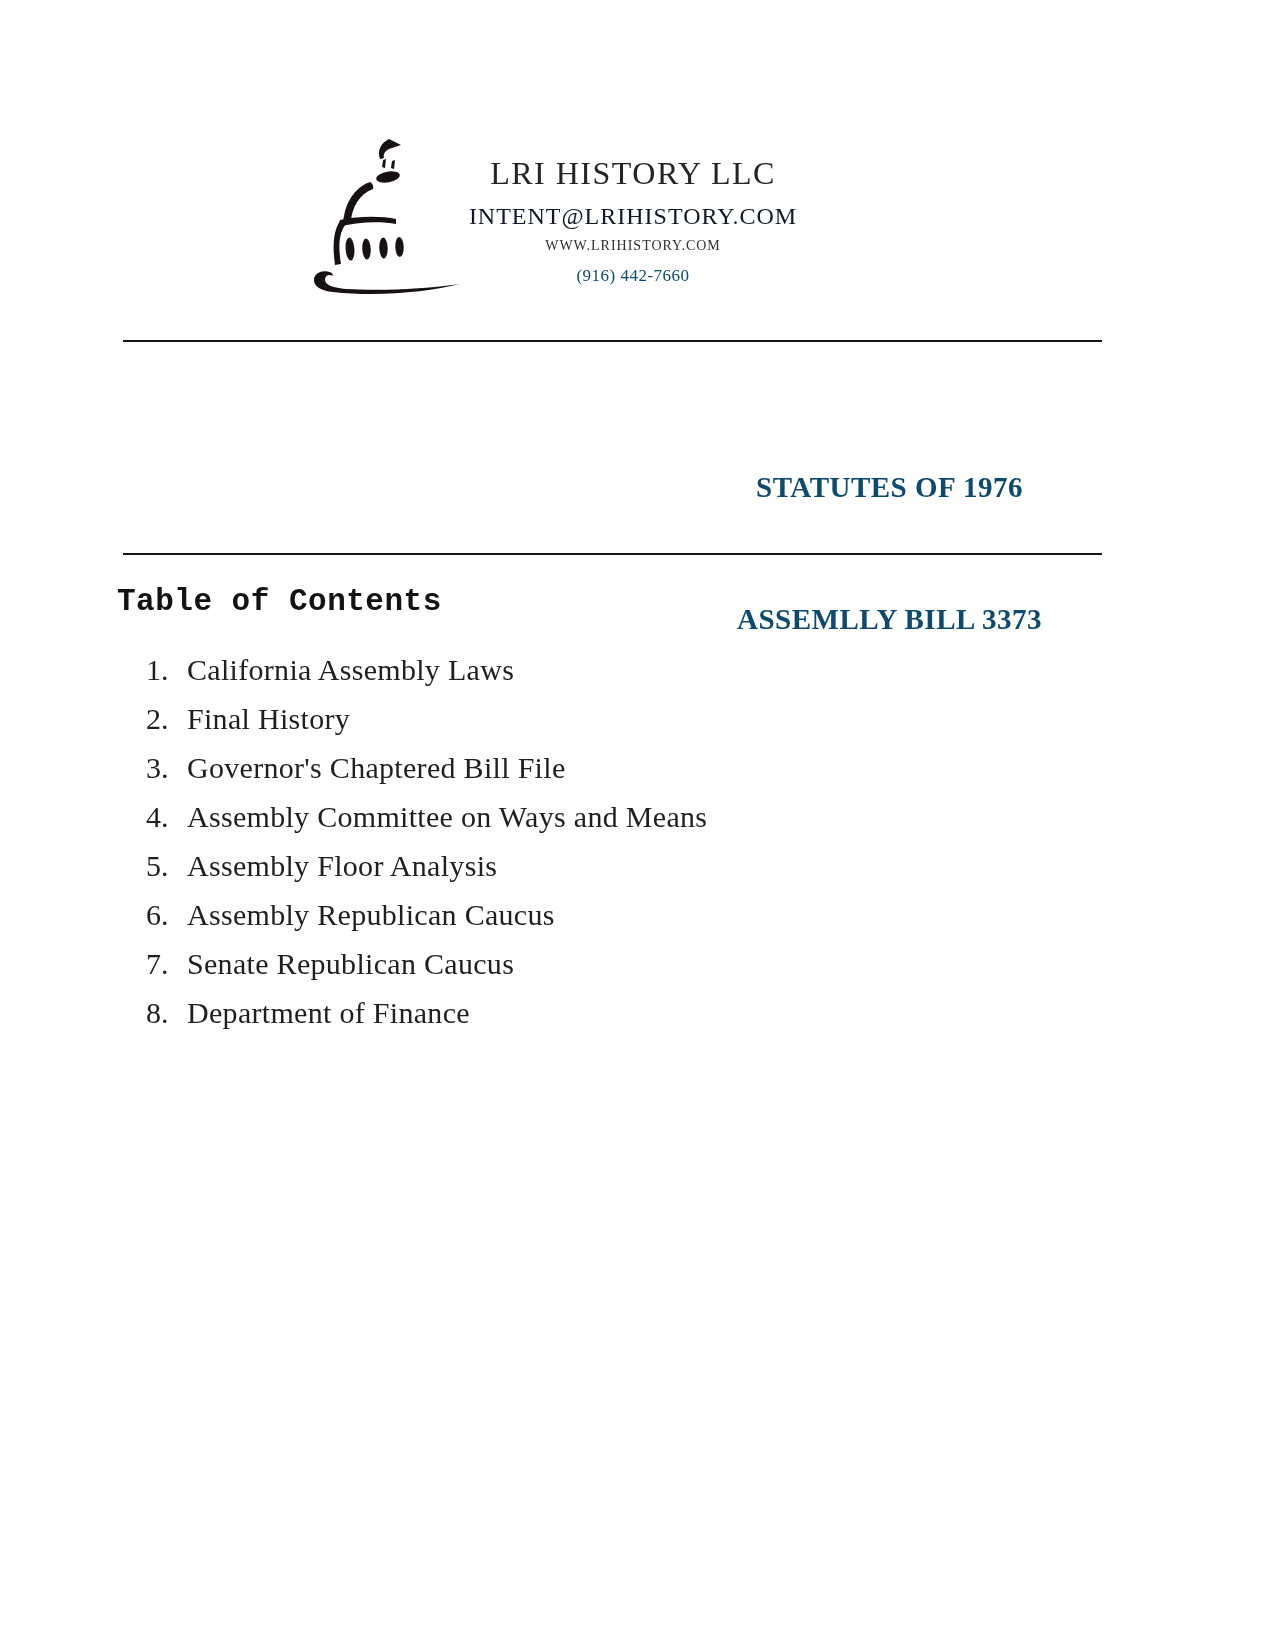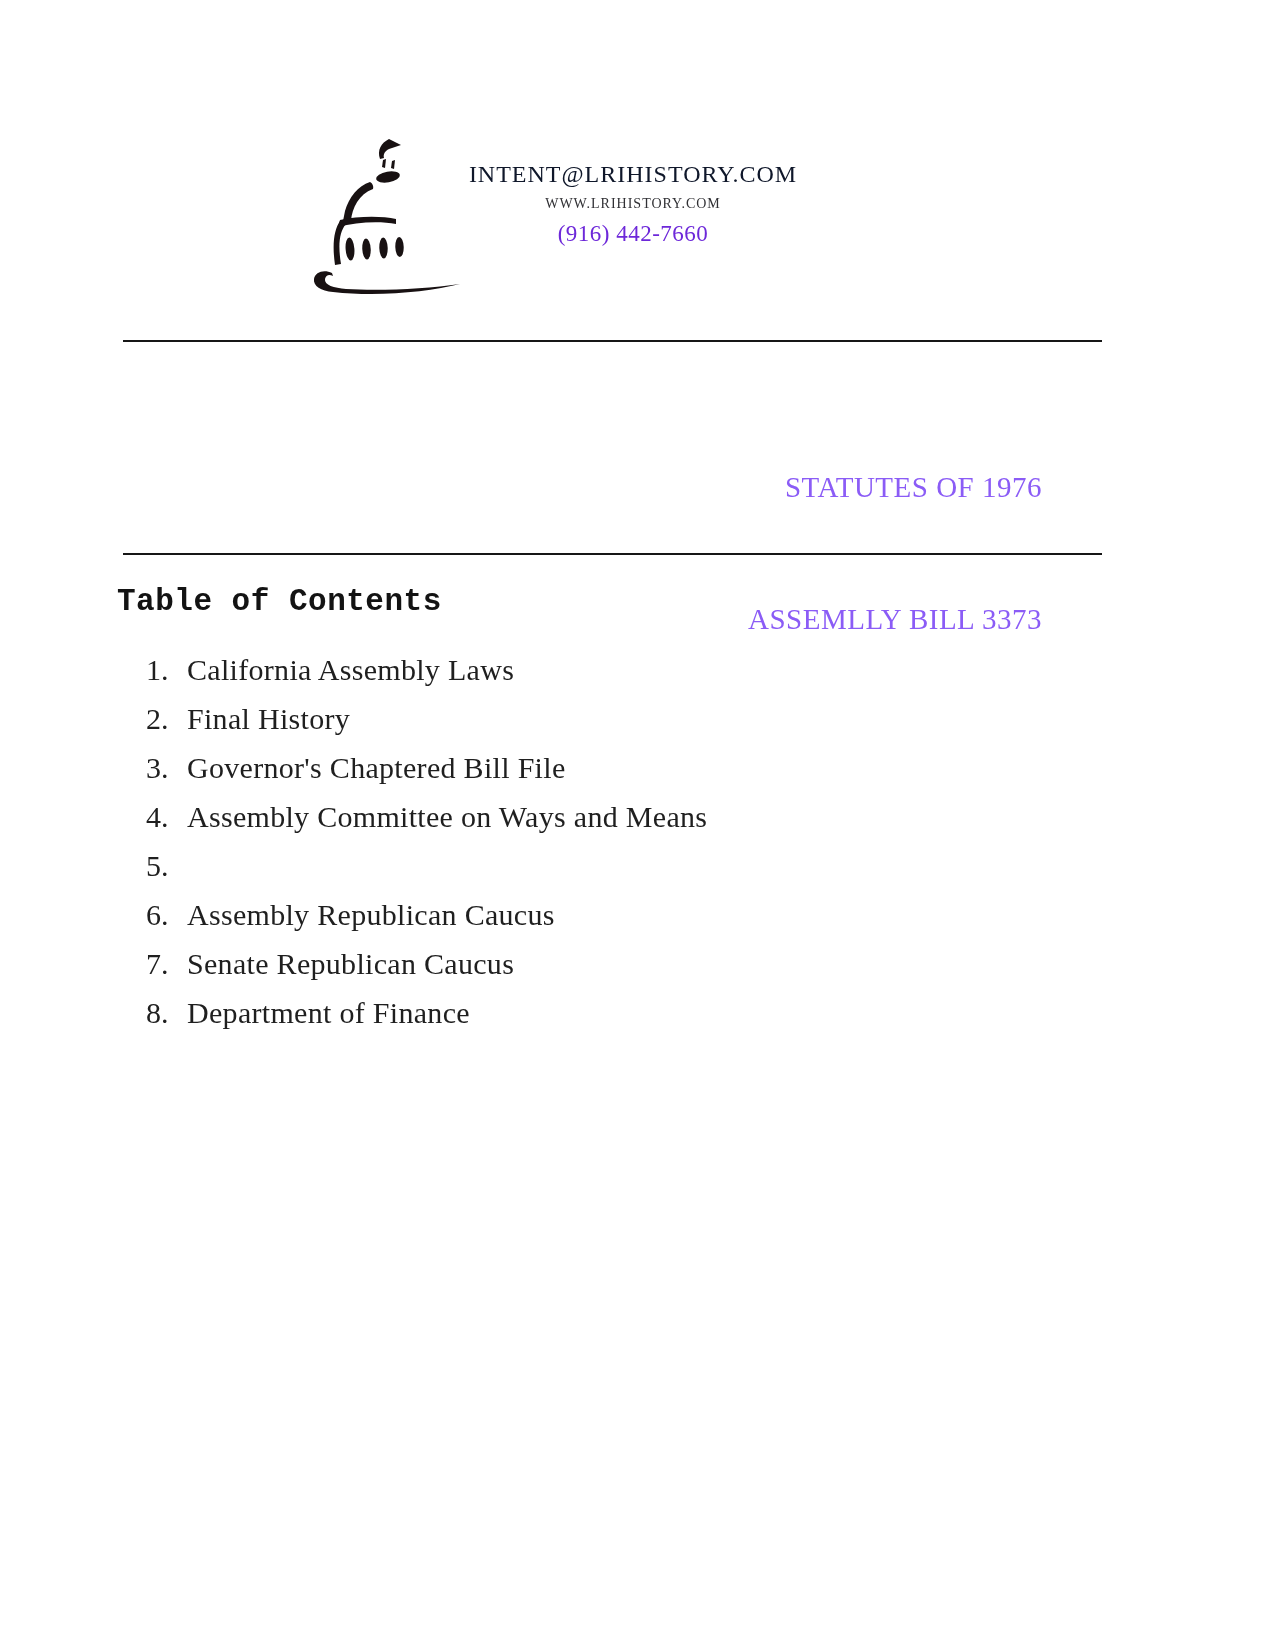--- a/index.html
+++ b/index.html
@@ -45,50 +45,50 @@
     letter-spacing: 1px;
     color: #0f172a;
   }
   .contact-web {
     font-size: 14px;
     line-height: 30px;
     letter-spacing: 1px;
     color: #303034;
   }
   .contact-phone {
-    font-size: 23px;
+    font-size: 17px;
     line-height: 29px;
     letter-spacing: 0.5px;
-    color: #6d28d9;
+    color: #0c4a6e;
   }
 
   
   .rule {
     position: absolute;
     left: 123px;
     width: 979px;
     height: 0;
     border: none;
     border-top: 2px solid #161616;
     margin: 0;
   }
   .rule-top { top: 340px; }
   .rule-bottom { top: 553px; }
 
   
   .bill-block {
     position: absolute;
     right: 234px;
     top: 377px;
-    text-align: right;
-    font-weight: normal;
+    text-align: center;
+    font-weight: bold;
     font-size: 29px;
     line-height: 44px;
     letter-spacing: 0.5px;
-    color: #8b5cf6;
+    color: #0c4a6e;
     white-space: pre;
   }
 
   
   .toc-title {
     position: absolute;
     left: 117px;
     top: 583px;
     margin: 0;
     font-size: 31px;
@@ -152,20 +152,21 @@
 
       <path d="M44,153 C36,149 27,152 26,159 C25,166 33,171 45,172
                C90,177 140,172 172,164
                C138,169 92,171 58,169
                C46,168 36,165 37,159
                C38,155 41,154 45,156 Z"></path>
     </g>
   </svg>
 
   <div class="head-text">
+    <div class="company">LRI HISTORY LLC</div>
     <div class="contact-email">INTENT@LRIHISTORY.COM</div>
     <div class="contact-web">WWW.LRIHISTORY.COM</div>
     <div class="contact-phone">(916) 442-7660</div>
   </div>
 
   <hr class="rule rule-top">
 
   <div class="bill-block">
     <div>STATUTES OF 1976</div>
     <div>ASSEMLLY BILL 3373</div>
@@ -187,20 +188,21 @@
       <li>
         <span class="toc-num">3.</span>
         <span class="toc-label">Governor's Chaptered Bill File</span>
       </li>
       <li>
         <span class="toc-num">4.</span>
         <span class="toc-label">Assembly Committee on Ways and Means</span>
       </li>
       <li>
         <span class="toc-num">5.</span>
+        <span class="toc-label">Assembly Floor Analysis</span>
       </li>
       <li>
         <span class="toc-num">6.</span>
         <span class="toc-label">Assembly Republican Caucus</span>
       </li>
       <li>
         <span class="toc-num">7.</span>
         <span class="toc-label">Senate Republican Caucus</span>
       </li>
       <li>

